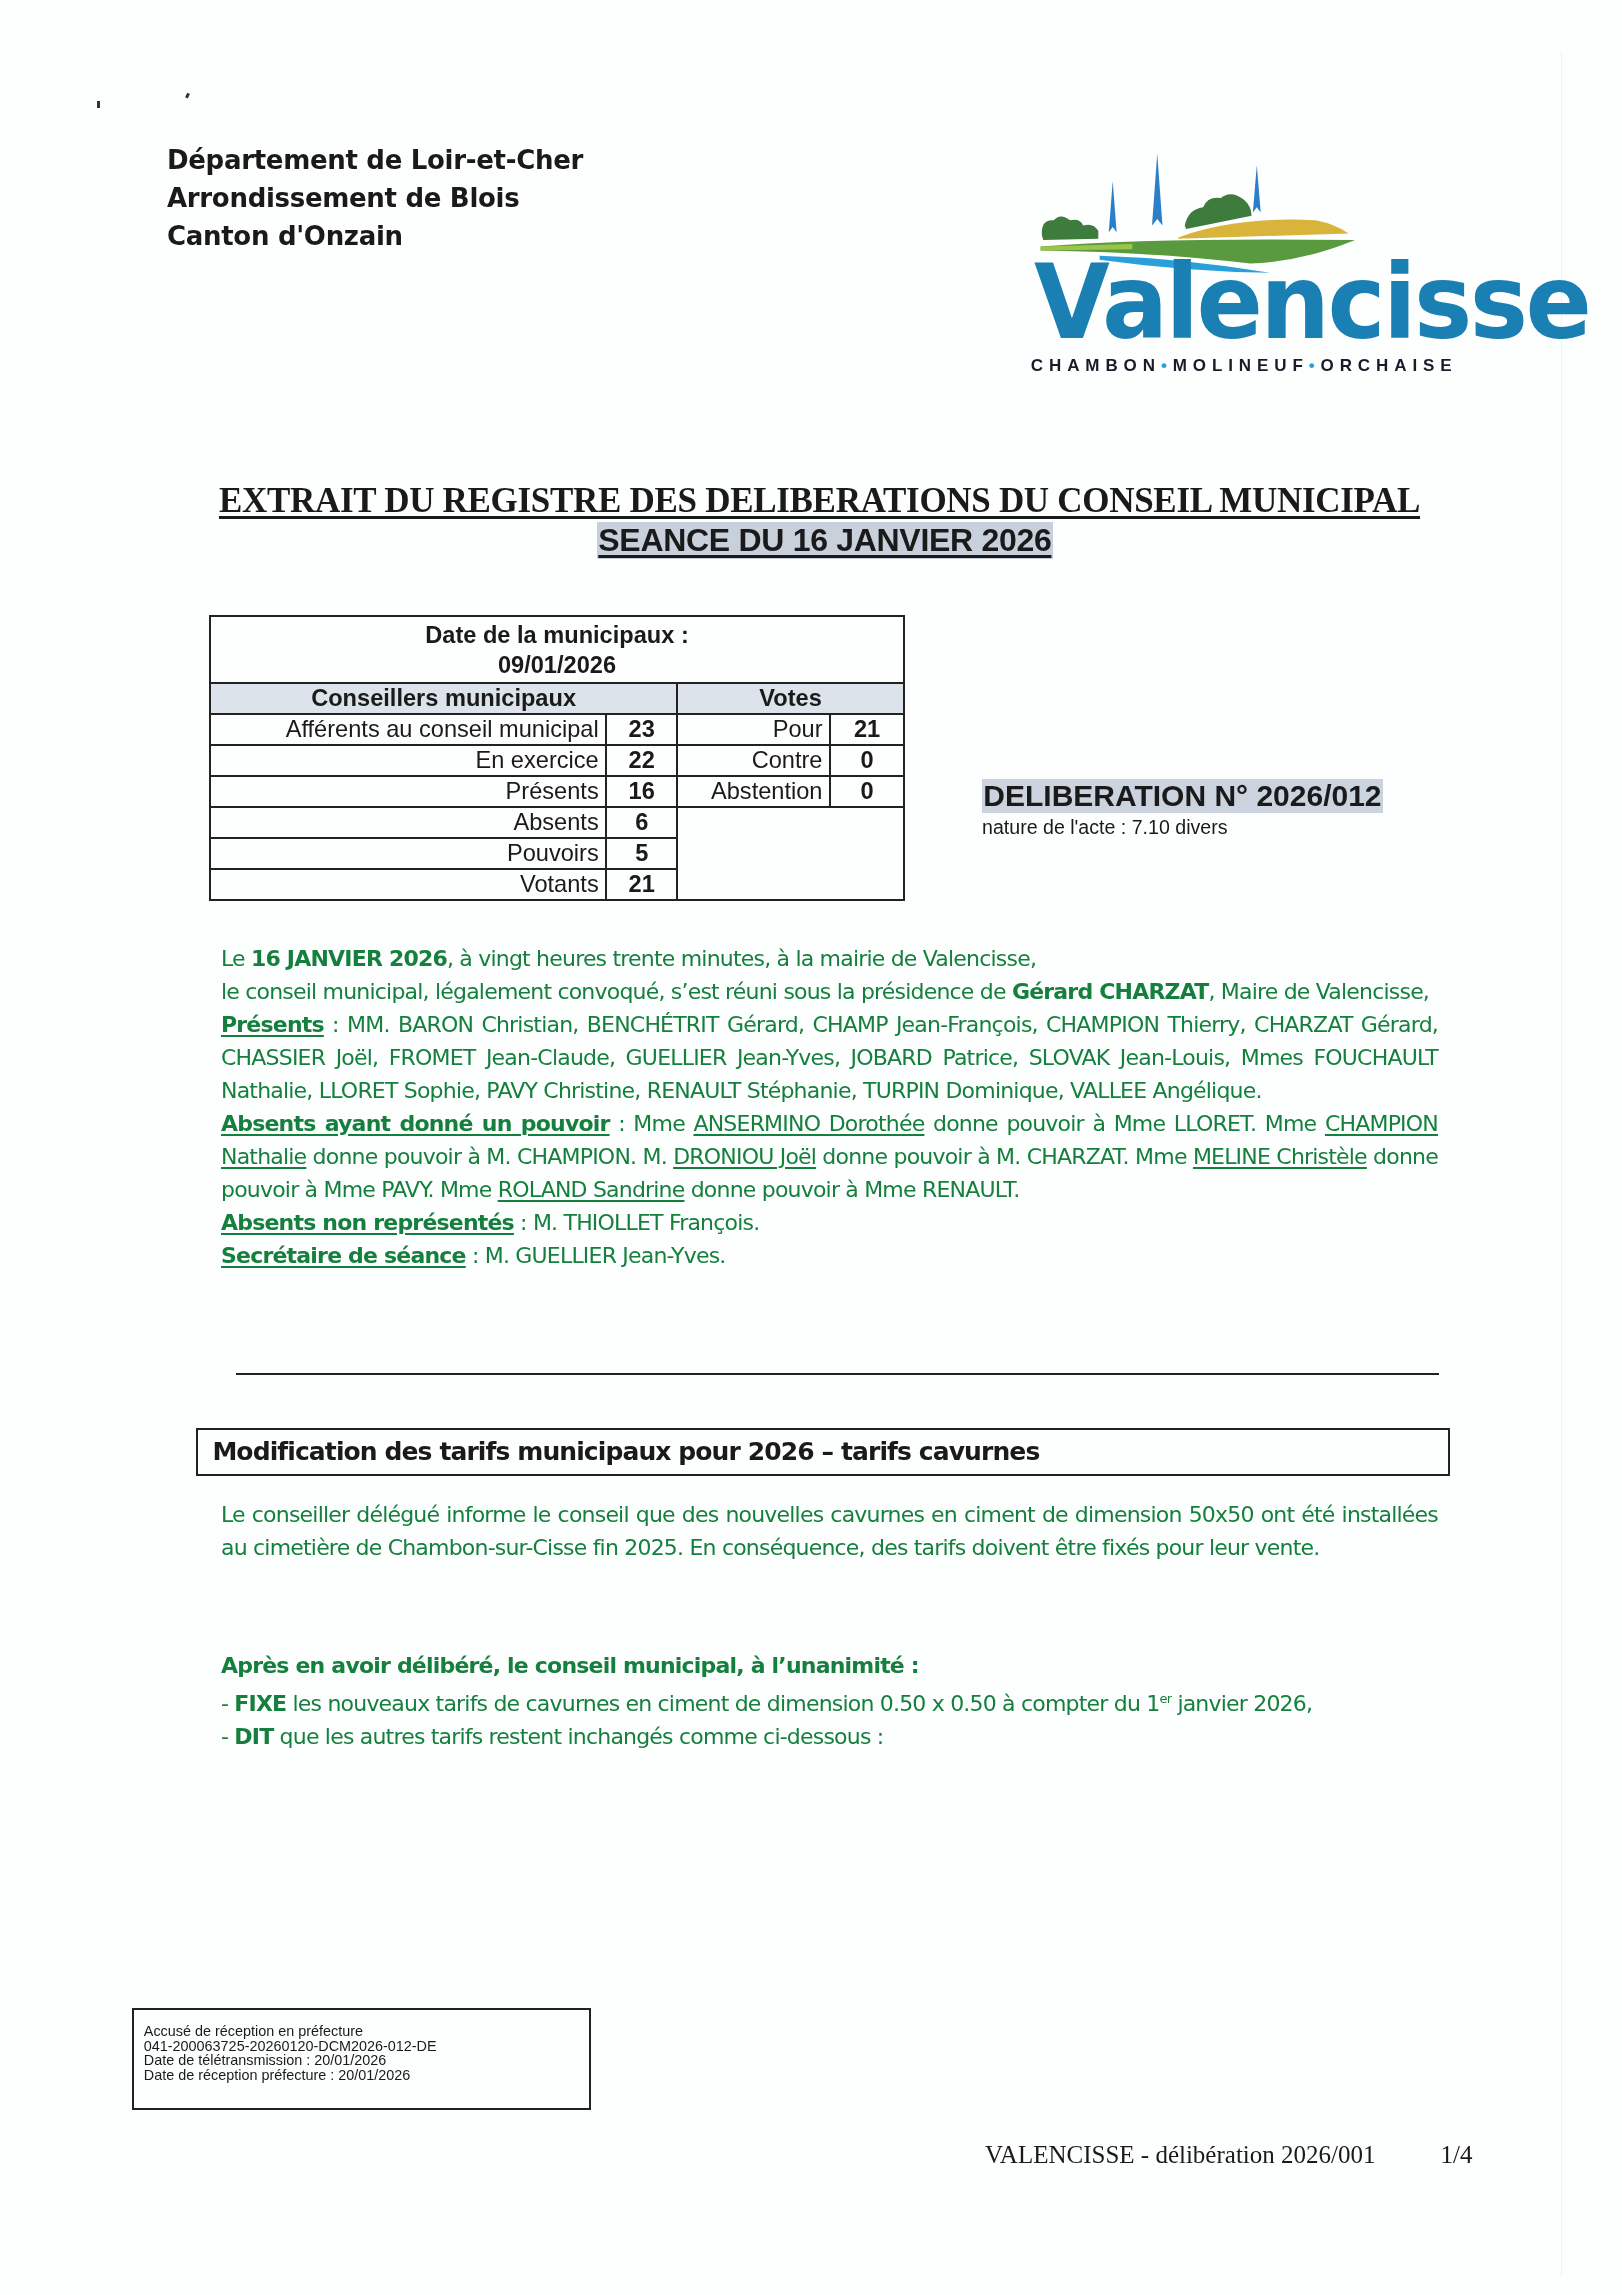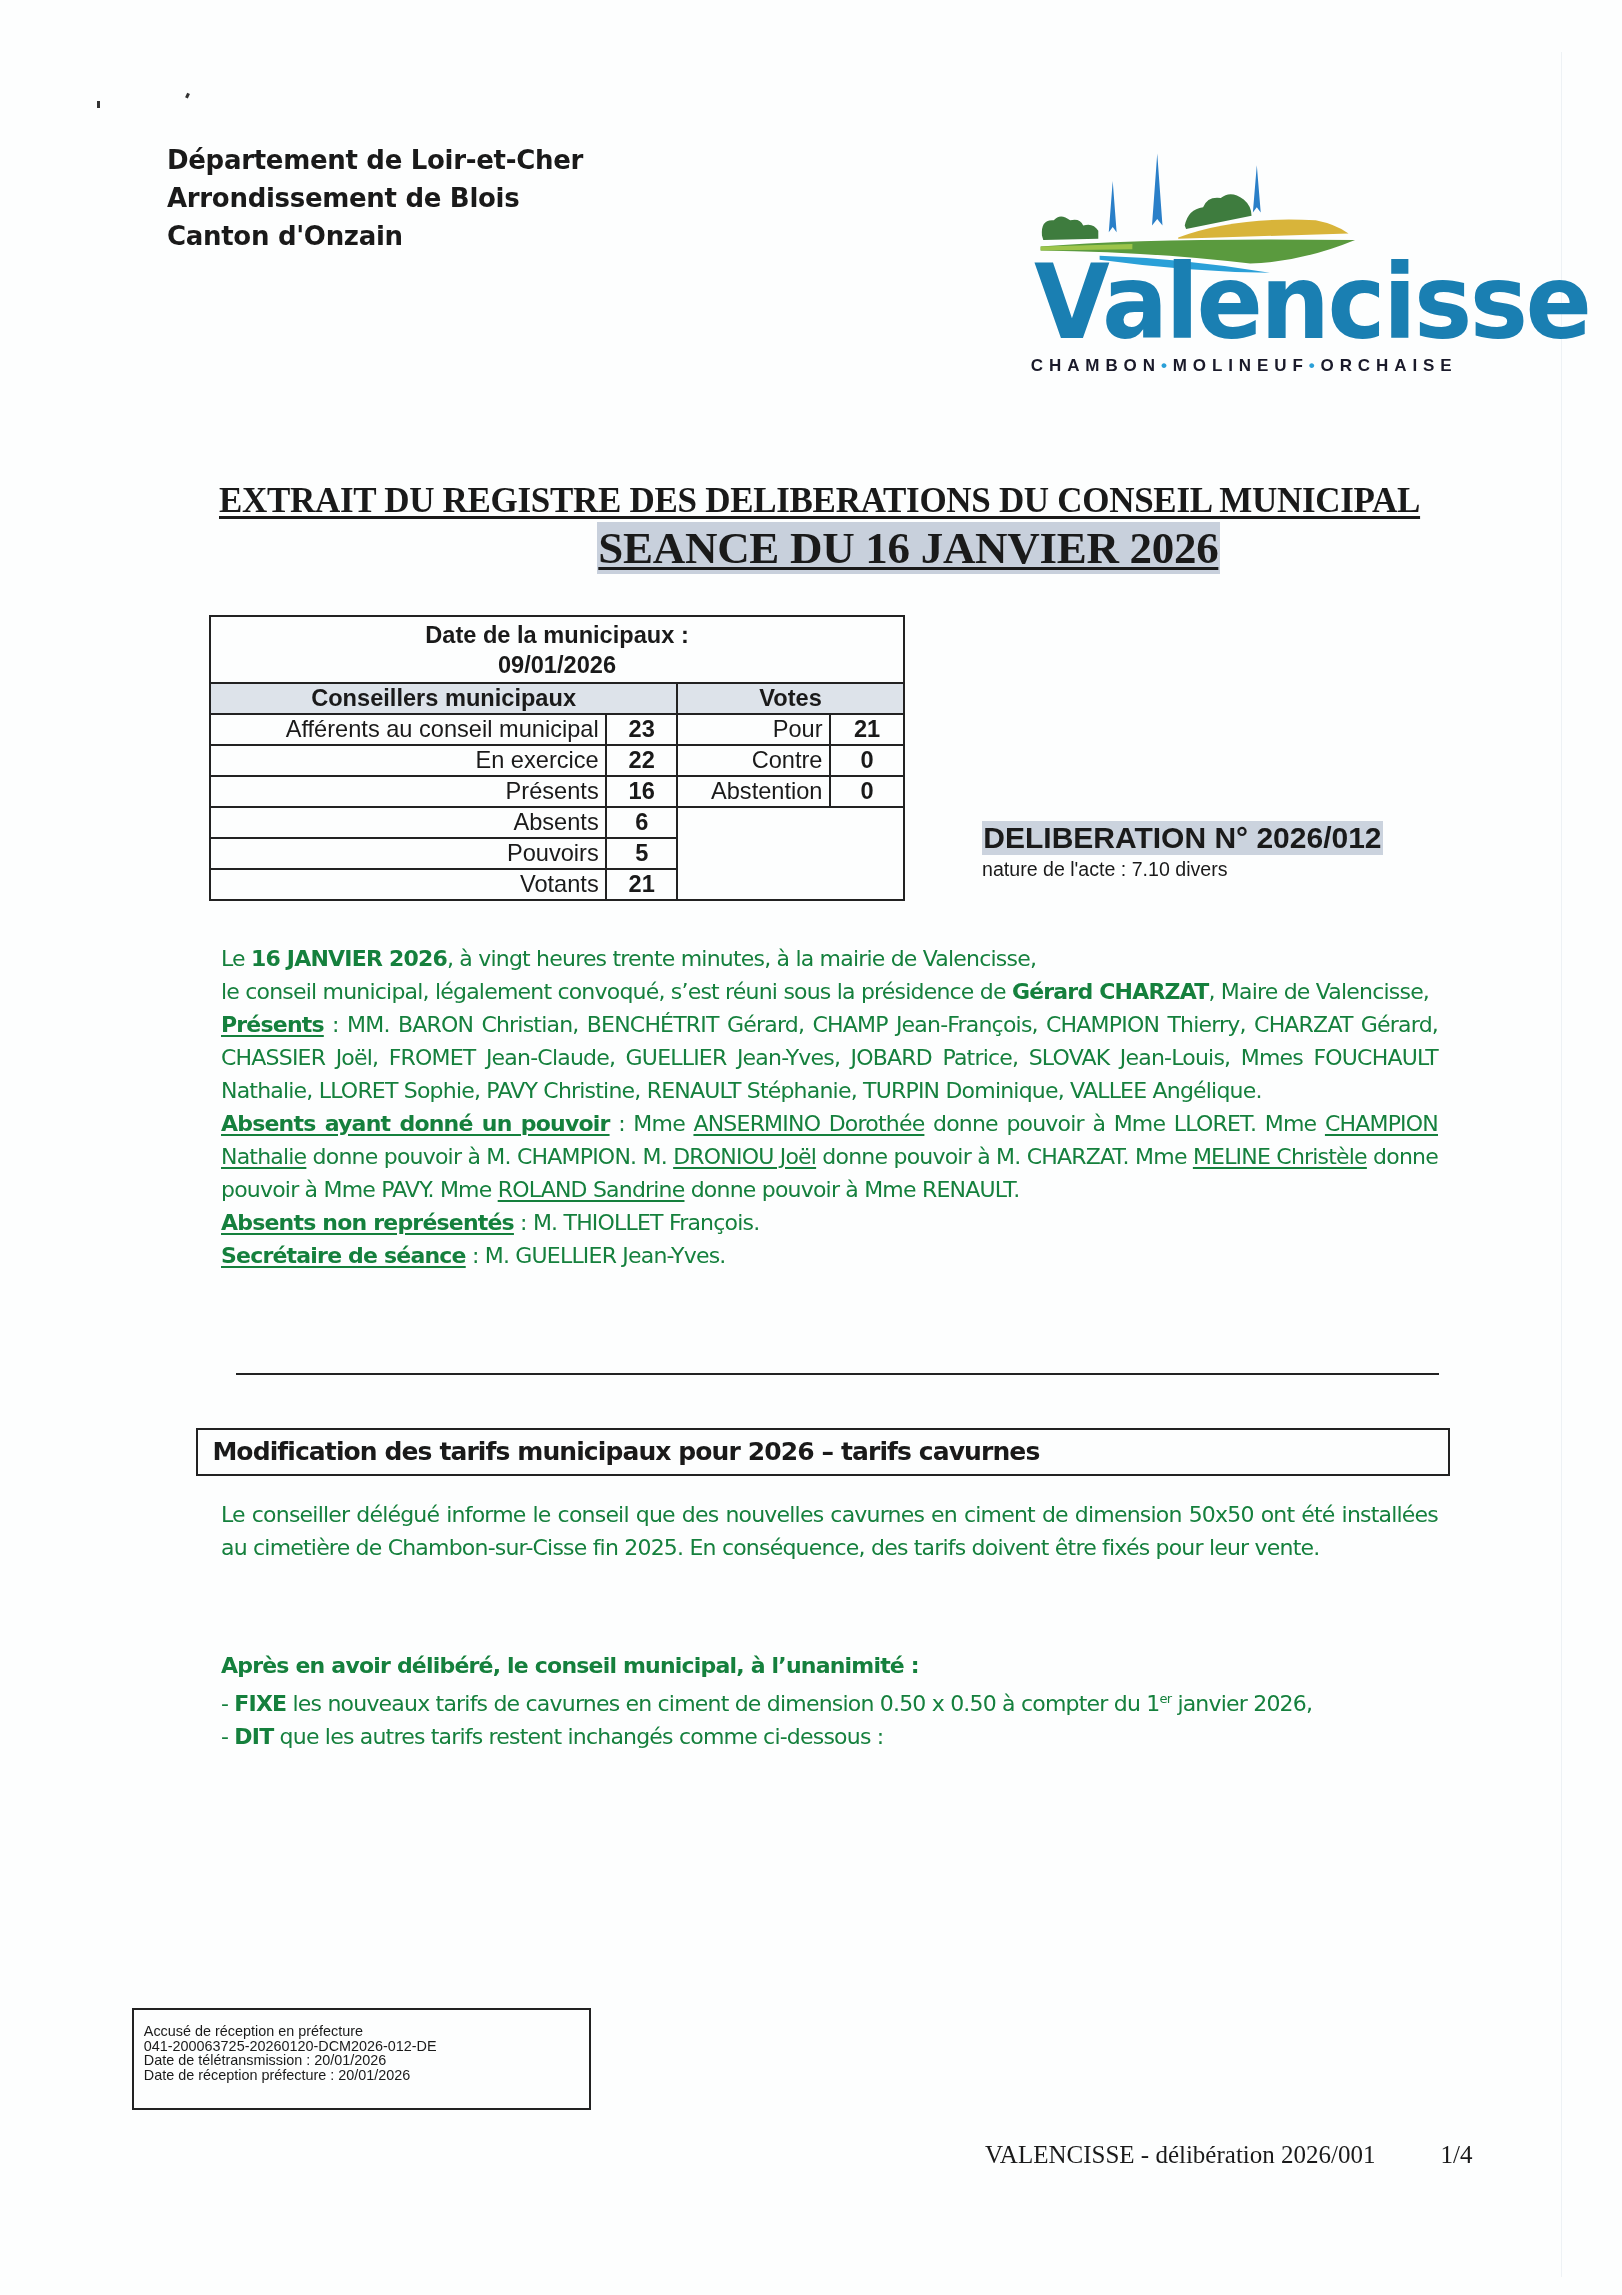--- a/index.html
+++ b/index.html
@@ -8,30 +8,30 @@
     font-family: "Liberation Sans", sans-serif; color: #1a1a1a; overflow: hidden;
   }
   .abs { position: absolute; }
   .header-lines { left: 167px; top: 141px; font-family: "DejaVu Sans", sans-serif; font-size: 26px; line-height: 38px; font-weight: bold; letter-spacing: -0.3px; }
   .header-lines div { white-space: nowrap; }
   .logo { left: 1021px; top: 147px; width: 393px; height: 242px; }
   .logo-word { position: absolute; left: 13px; top: 98px; font-family: "DejaVu Sans", sans-serif; font-size: 98px; font-weight: bold; color: #1a7fb2; letter-spacing: -2.6px; transform: scaleY(1.05); }
   .logo-sub { position: absolute; left: 9.8px; top: 209px; font-size: 17px; font-weight: bold; letter-spacing: 5.9px; color: #1a1a2a; white-space: nowrap; }
   .logo-sub .dot { color: #2aa0d8; }
   .title1 { left: 219px; top: 481px; font-family: "Liberation Serif", serif; font-weight: bold; font-size: 35px; text-decoration: underline; text-decoration-thickness: 2.6px; text-underline-offset: 3.9px; white-space: nowrap; letter-spacing: -0.3px; }
-  .title2 { left: 597px; top: 522px; font-family: Liberation Serif, serif; font-weight: bold; font-size: 45px; text-decoration: underline; text-decoration-thickness: 2.6px; text-underline-offset: 3.9px; white-space: nowrap; background: #c8d0dc; padding: 0 1.3px; letter-spacing: -0.3px; }
+  .title2 { left: 597px; top: 522px; font-family: Liberation Sans, sans-serif; font-weight: bold; font-size: 32px; text-decoration: underline; text-decoration-thickness: 2.6px; text-underline-offset: 3.9px; white-space: nowrap; background: #c8d0dc; padding: 0 1.3px; letter-spacing: -0.3px; }
   table.stats { position: absolute; left: 209px; top: 615px; border-collapse: collapse; width: 696px; font-size: 23.6px; }
   table.stats td { border: 2px solid #222; padding: 0 6.5px; height: 29px; line-height: 29px; }
   .conv { text-align: center; font-weight: bold; line-height: 30px !important; padding: 2.6px 0 !important; }
   .hdr { text-align: center; font-weight: bold; background: #dde3ea; }
   .lbl { text-align: right; }
   .val { text-align: center; font-weight: bold; width: 56px; }
   .vlbl { text-align: right; }
   .vval { text-align: center; font-weight: bold; width: 59px; }
-  .delib { left: 982px; top: 821px; }
+  .delib { left: 982px; top: 779px; }
   .delib-no { font-size: 30px; font-weight: bold; background: #cbd3de; padding: 0 1.3px; white-space: nowrap; }
   .delib-nature { font-size: 19.6px; margin-top: 2.6px; white-space: nowrap; }
   .body { left: 221px; width: 1217px; font-family: "DejaVu Sans", sans-serif; font-size: 22px; letter-spacing: -0.8px; color: #15803d; }
   .body p { margin: 0; line-height: 33px; }
   .just { text-align: justify; }
   .u { text-decoration: underline; text-decoration-thickness: 2px; text-underline-offset: 3.3px; }
   .b { font-weight: bold; }
   .sep { left: 236px; top: 1373px; width: 1203px; height: 0; border-top: 2px solid #222; }
   .subject-box { left: 196px; top: 1428px; width: 1250px; height: 44px; border: 2px solid #222; }
   .subject-box span { position: absolute; left: 14.4px; top: 6.5px; font-family: "DejaVu Sans", sans-serif; font-weight: bold; font-size: 25px; letter-spacing: -0.9px; white-space: nowrap; }

